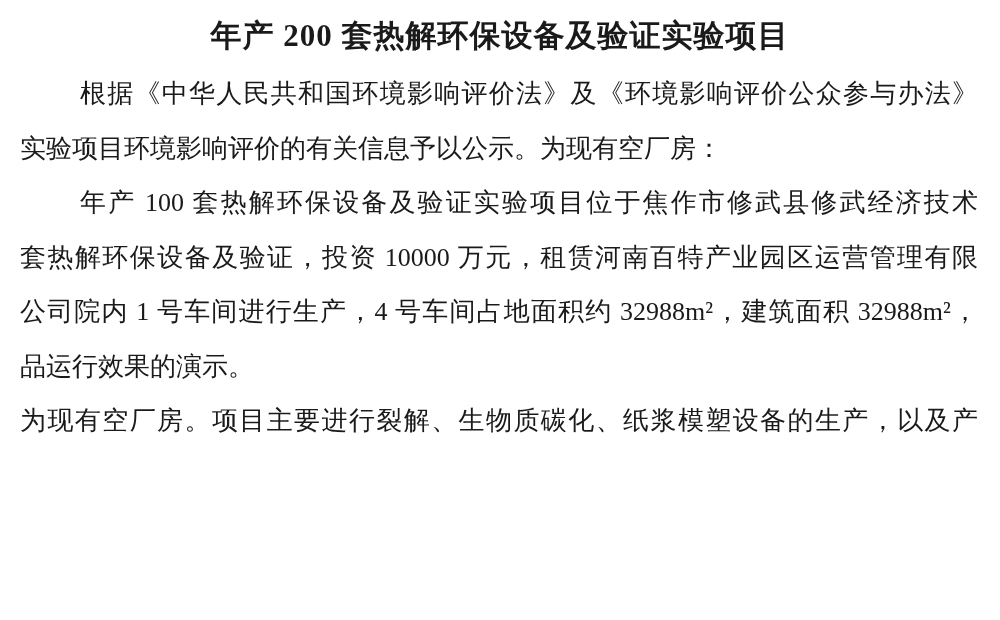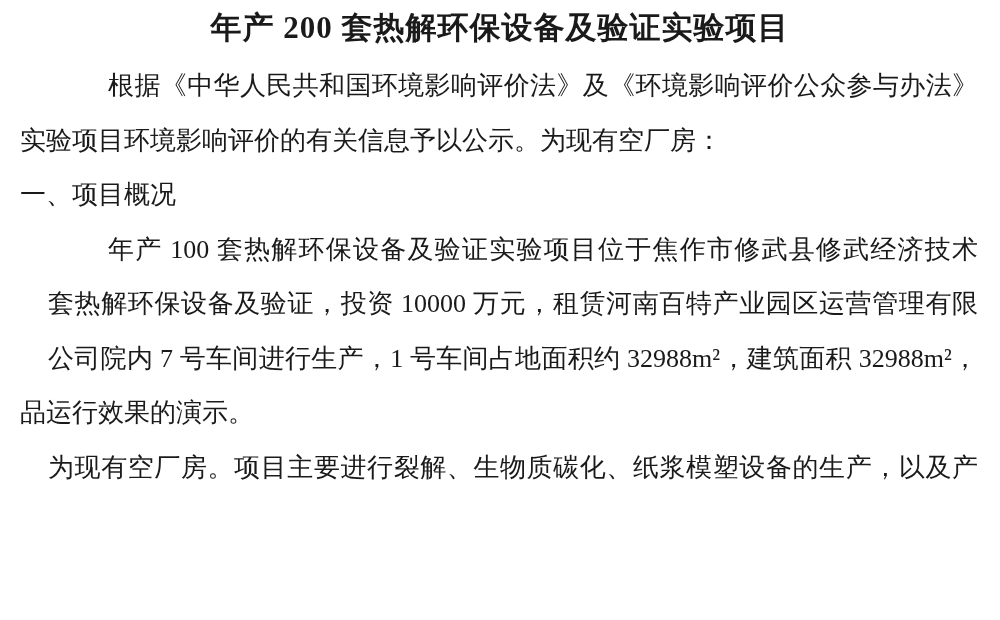--- a/index.html
+++ b/index.html
@@ -10,21 +10,21 @@
   .page {
     position: relative;
     width: 1000px;
     height: 620px;
     background: #ffffff;
     overflow: hidden;
     font-family: "Liberation Serif", "DejaVu Serif", serif;
     color: #1a1a1a;
   }
   .title-block {
-    padding-top: 0;
+    padding-top: 8px;
   }
   .title-line {
     text-align: center;
     font-size: 31px;
     font-weight: 700;
     line-height: 56px;
     letter-spacing: 1px;
     white-space: nowrap;
   }
   .body-block {
@@ -34,21 +34,20 @@
   }
   .text-line {
     white-space: nowrap;
   }
   
   .text-line.stretch {
     white-space: normal;
     text-align: justify;
     text-align-last: justify;
     text-justify: inter-character;
-    margin-left: 28px;
   }
   .text-line.indent {
     text-indent: 60px;
   }
   .section-heading {
     font-size: 26px;
     line-height: 54.5px;
     white-space: nowrap;
   }
 </style>
@@ -61,25 +60,24 @@
     <div class="title-line">年产 200 套热解环保设备及验证实验项目</div>
   </div>
 
   <div class="body-block">
 
     <div>
       <div class="text-line stretch indent">根据《中华人民共和国环境影响评价法》及《环境影响评价公众参与办法》</div>
       <div class="text-line">实验项目环境影响评价的有关信息予以公示。为现有空厂房：</div>
     </div>
 
-    <div class="section-heading">一、项目概况</div>
 
     <div>
       <div class="text-line stretch indent">年产 100 套热解环保设备及验证实验项目位于焦作市修武县修武经济技术</div>
       <div class="text-line stretch">套热解环保设备及验证，投资 10000 万元，租赁河南百特产业园区运营管理有限</div>
-      <div class="text-line stretch">公司院内 7 号车间进行生产，1 号车间占地面积约 32988m²，建筑面积 32988m²，</div>
+      <div class="text-line stretch">公司院内 1 号车间进行生产，4 号车间占地面积约 32988m²，建筑面积 32988m²，</div>
       <div class="text-line">品运行效果的演示。</div>
       <div class="text-line stretch">为现有空厂房。项目主要进行裂解、生物质碳化、纸浆模塑设备的生产，以及产</div>
     </div>
 
   </div>
 
 </div>
 
 </body></html>

